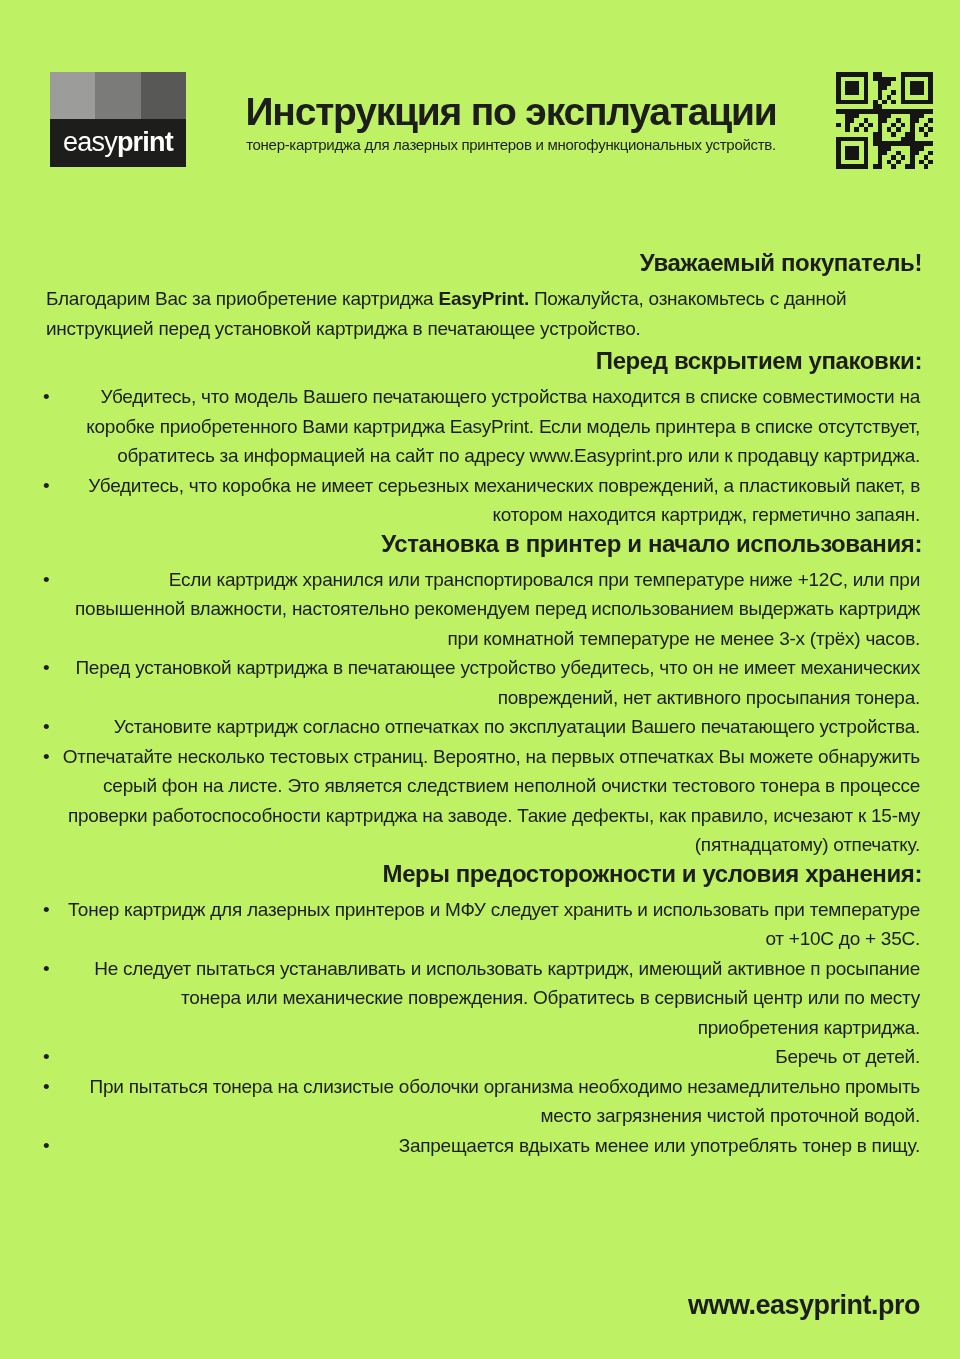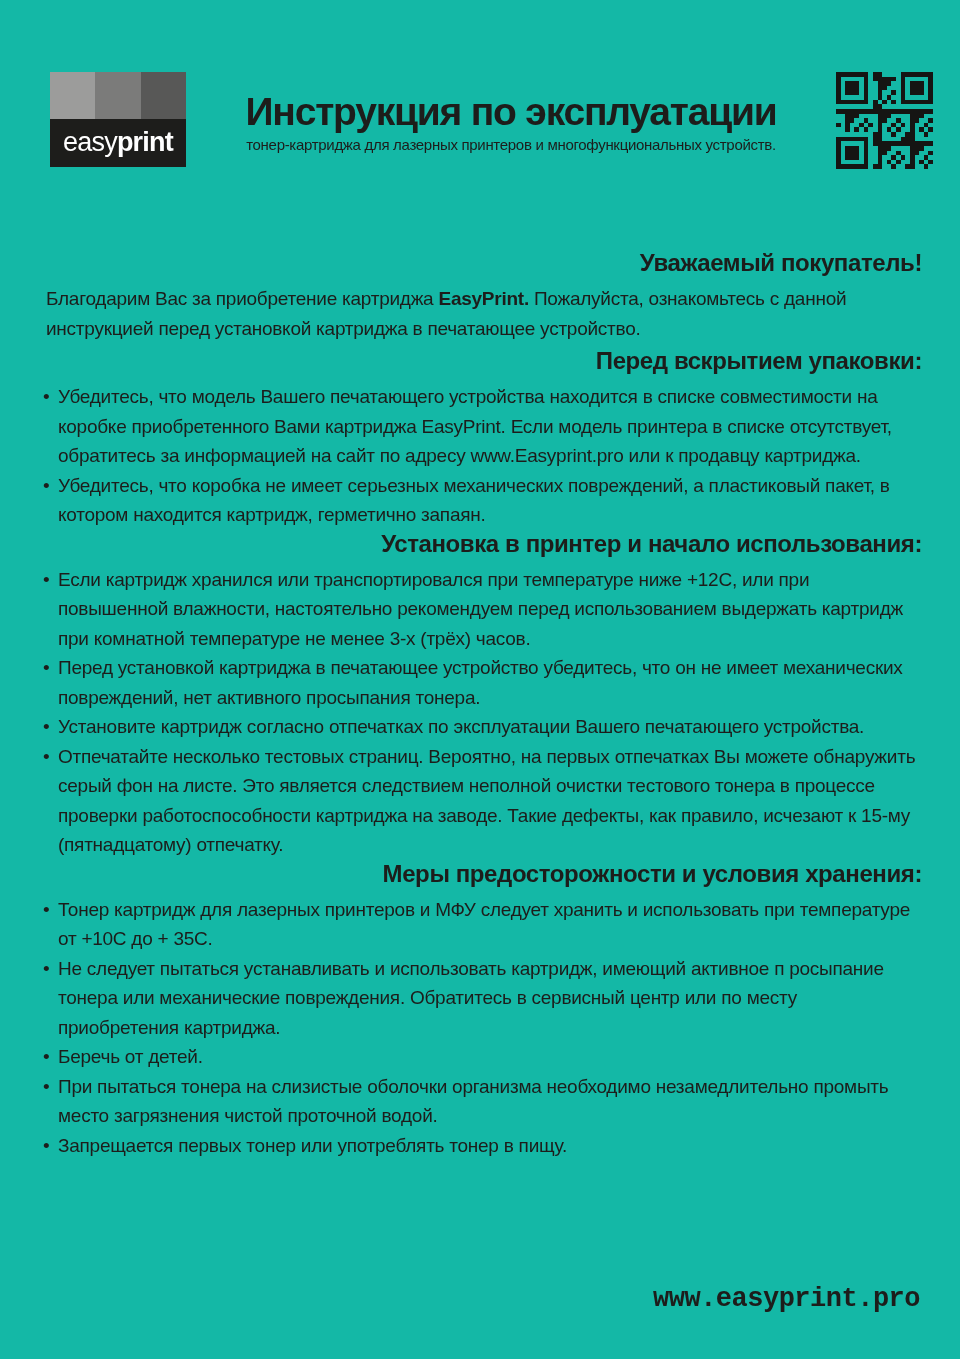--- a/index.html
+++ b/index.html
@@ -12,21 +12,21 @@
     height: 1359px;
     font-family: "Liberation Sans", sans-serif;
     color: #1d1d1b;
     position: relative;
     overflow: hidden;
   }
   .page {
     position: relative;
     width: 960px;
     height: 1359px;
-    background: #14b8a6;
+    background: #bef264;
   }
 
   
   .header {
     display: flex;
     align-items: flex-start;
     padding: 72px 27px 0 50px;
   }
   .logo {
     width: 136px;
@@ -105,37 +105,37 @@
 
   .bullet-list {
     list-style: none;
     margin: 0;
     padding: 0;
     max-width: 878px;
   }
   .bullet-list li {
     position: relative;
     padding-left: 16px;
+    text-align: right;
   }
   .bullet-list li::before {
     content: "\2022";
     position: absolute;
     left: 1px;
     top: 0;
   }
 
   
   .footer {
     position: absolute;
     right: 40px;
-    bottom: 45px;
+    bottom: 38px;
     font-size: 27px;
     font-weight: 700;
     letter-spacing: -0.5px;
-    font-family: Liberation Mono, monospace;
   }
 </style>
 </head>
 <body>
 
 <div class="page">
 
   <header class="header">
     <div class="logo">
       <div class="logo-squares">
@@ -413,21 +413,21 @@
       </ul>
     </section>
 
     <section class="section">
       <h2 class="section-heading">Меры предосторожности и условия хранения:</h2>
       <ul class="bullet-list">
         <li>Тонер картридж для лазерных принтеров и МФУ следует хранить и использовать при температуре от +10С до + 35С.</li>
         <li>Не следует пытаться устанавливать и использовать картридж, имеющий активное п росыпание тонера или механические повреждения. Обратитесь в сервисный центр или по месту приобретения картриджа.</li>
         <li>Беречь от детей.</li>
         <li>При пытаться тонера на слизистые оболочки организма необходимо незамедлительно промыть место загрязнения чистой проточной водой.</li>
-        <li>Запрещается первых тонер или употреблять тонер в пищу.</li>
+        <li>Запрещается вдыхать менее или употреблять тонер в пищу.</li>
       </ul>
     </section>
 
   </main>
 
   <div class="footer">www.easyprint.pro</div>
 
 </div>
 
 </body></html>

